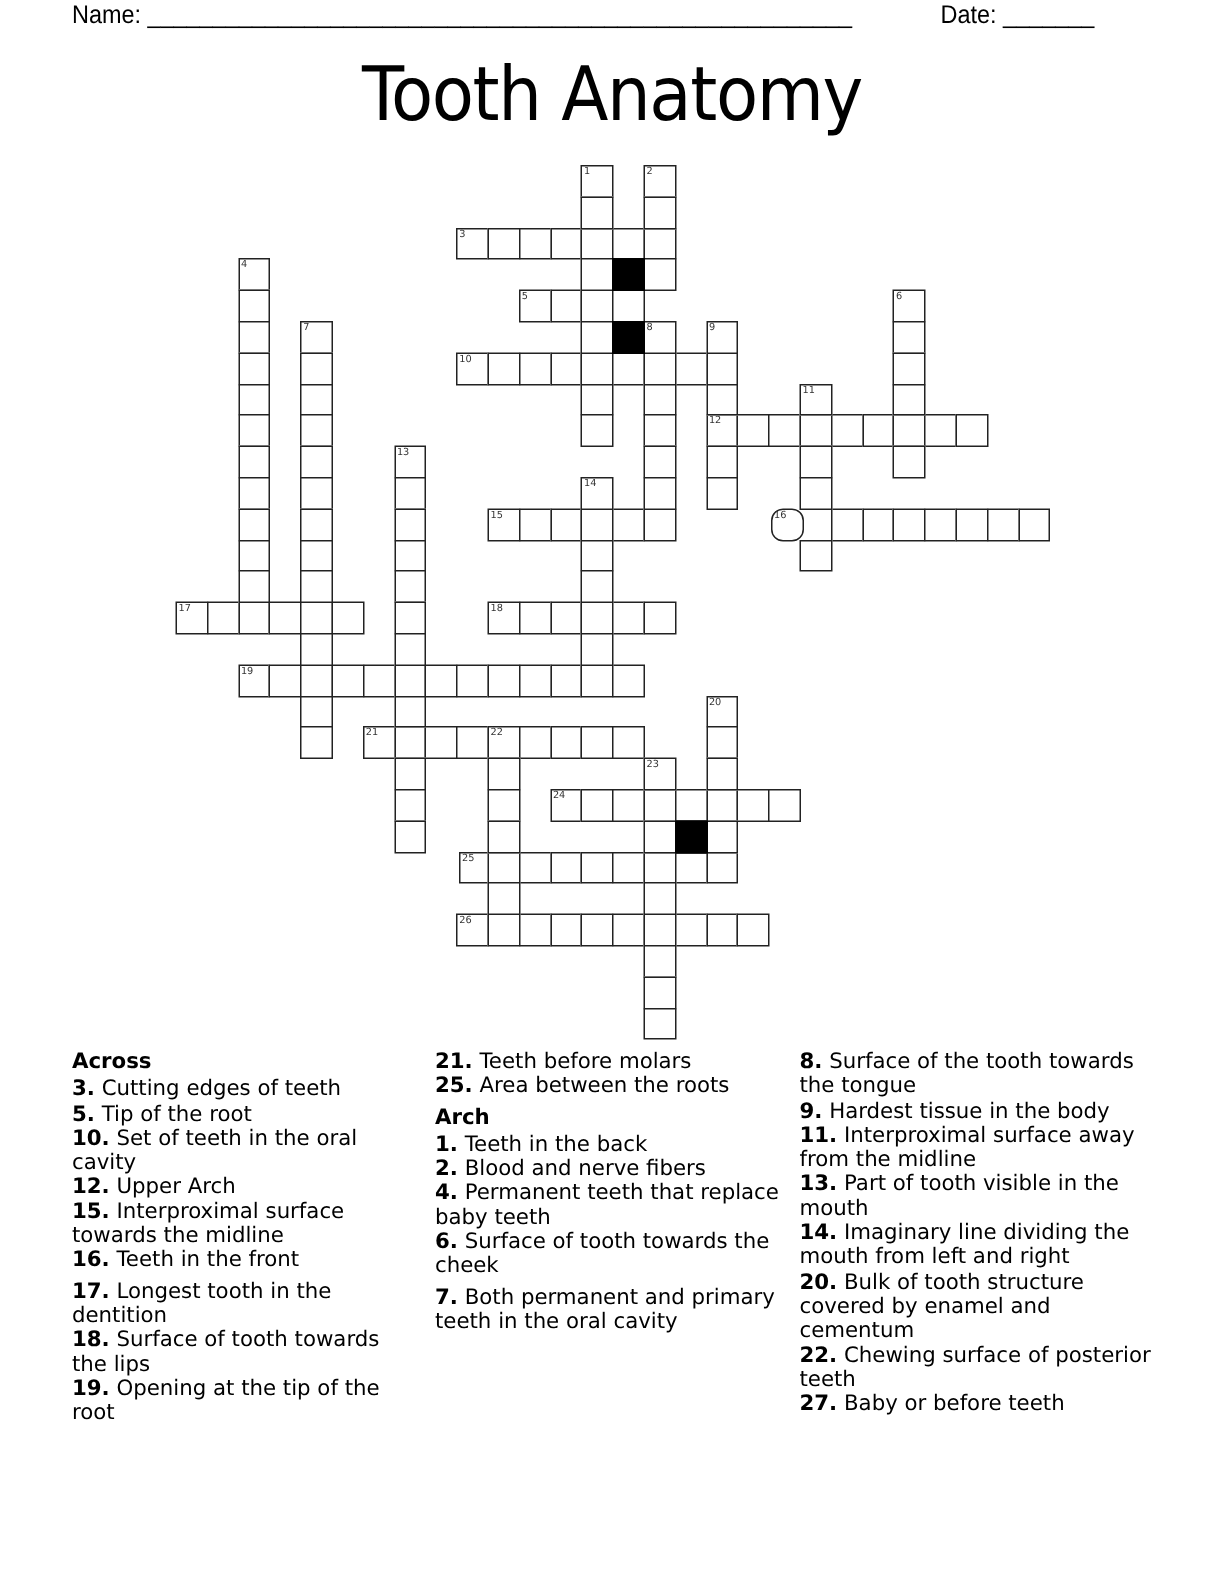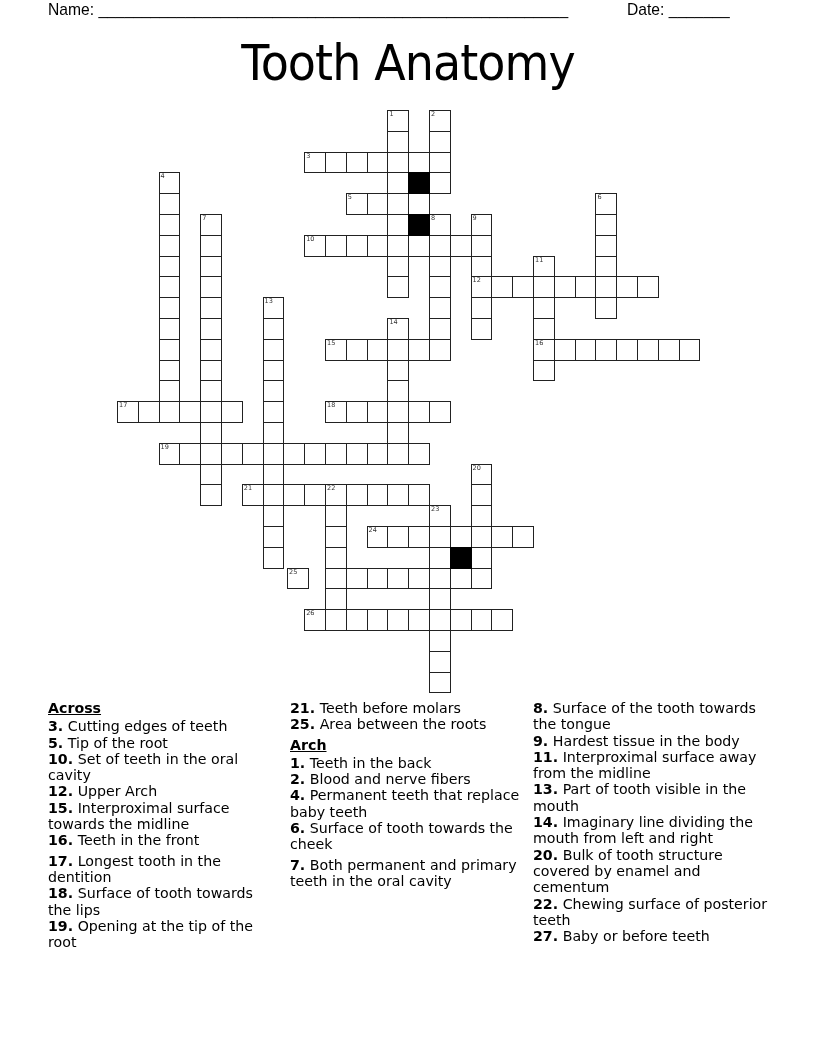--- a/index.html
+++ b/index.html
@@ -6,21 +6,21 @@
   body { width: 816px; height: 1056px; position: relative; overflow: hidden; color: #000; }
   .header-line { position: absolute; top: 0px; font-family: "Liberation Sans", sans-serif; font-size: 17px; transform: scaleX(0.92); transform-origin: left top; white-space: nowrap; }
   #name-line { left: 48px; }
   #date-line { left: 627px; }
   .title { position: absolute; top: 34px; left: 0; width: 816px; text-align: center; font-family: "DejaVu Sans", sans-serif; font-size: 50px; letter-spacing: -1px; transform: scaleX(0.92); transform-origin: center top; }
   #grid { position: absolute; left: 0; top: 0; width: 816px; height: 700px; }
   .cell { position: absolute; box-sizing: border-box; width: 21.8px; height: 21.8px; border: 1px solid #222; background: #fff; }
   .cell.black { background: #000; border-color: #000; }
   .cell .num { position: absolute; left: 1px; top: 0px; font-family: "DejaVu Sans", sans-serif; font-size: 6.5px; line-height: 7px; color: #333; }
   .clues { position: absolute; top: 700px; font-family: "DejaVu Sans", sans-serif; font-size: 14.2px; line-height: 16.3px; }
-  .clues .heading { font-weight: bold; text-decoration: underline; margin-bottom: 2px; }
+  .clues .heading { font-weight: bold; margin-bottom: 2px; }
   .clues .heading.down { margin-top: 4px; }
   .clue { margin-bottom: 0px; }
   .clue.gap { margin-top: 4px; }
   .clue b { font-weight: bold; }
   #col-a { left: 48px; width: 232px; }
   #col-b { left: 290px; width: 240px; }
   #col-c { left: 533px; width: 240px; }
 </style>
 </head>
 <body>
@@ -69,21 +69,21 @@
     <div class="cell" style="left: 616.2px; top: 276.4px;"></div>
     <div class="cell" style="left: 637px; top: 276.4px;"></div>
     <div class="cell" style="left: 325px; top: 338.8px;">
       <span class="num">15</span>
     </div>
     <div class="cell" style="left: 345.8px; top: 338.8px;"></div>
     <div class="cell" style="left: 366.6px; top: 338.8px;"></div>
     <div class="cell" style="left: 387.4px; top: 338.8px;"></div>
     <div class="cell" style="left: 408.2px; top: 338.8px;"></div>
     <div class="cell" style="left: 429px; top: 338.8px;"></div>
-    <div class="cell" style="left: 533px; top: 338.8px;">
+    <div class="cell" style="left: 514px; top: 338.8px; border-radius: 8px;">
       <span class="num">16</span>
     </div>
     <div class="cell" style="left: 553.8px; top: 338.8px;"></div>
     <div class="cell" style="left: 574.6px; top: 338.8px;"></div>
     <div class="cell" style="left: 595.4px; top: 338.8px;"></div>
     <div class="cell" style="left: 616.2px; top: 338.8px;"></div>
     <div class="cell" style="left: 637px; top: 338.8px;"></div>
     <div class="cell" style="left: 657.8px; top: 338.8px;"></div>
     <div class="cell" style="left: 678.6px; top: 338.8px;"></div>
     <div class="cell" style="left: 117px; top: 401.2px;">
@@ -133,21 +133,21 @@
     <div class="cell" style="left: 366.6px; top: 526px;">
       <span class="num">24</span>
     </div>
     <div class="cell" style="left: 387.4px; top: 526px;"></div>
     <div class="cell" style="left: 408.2px; top: 526px;"></div>
     <div class="cell" style="left: 429px; top: 526px;"></div>
     <div class="cell" style="left: 449.8px; top: 526px;"></div>
     <div class="cell" style="left: 470.6px; top: 526px;"></div>
     <div class="cell" style="left: 491.4px; top: 526px;"></div>
     <div class="cell" style="left: 512.2px; top: 526px;"></div>
-    <div class="cell" style="left: 287px; top: 567.6px; text-align: right;">
+    <div class="cell" style="left: 306px; top: 567.6px; text-align: right;">
       <span class="num">25</span>
     </div>
     <div class="cell" style="left: 325px; top: 567.6px;"></div>
     <div class="cell" style="left: 345.8px; top: 567.6px;"></div>
     <div class="cell" style="left: 366.6px; top: 567.6px;"></div>
     <div class="cell" style="left: 387.4px; top: 567.6px;"></div>
     <div class="cell" style="left: 408.2px; top: 567.6px;"></div>
     <div class="cell" style="left: 429px; top: 567.6px;"></div>
     <div class="cell" style="left: 449.8px; top: 567.6px;"></div>
     <div class="cell" style="left: 470.6px; top: 567.6px;"></div>

